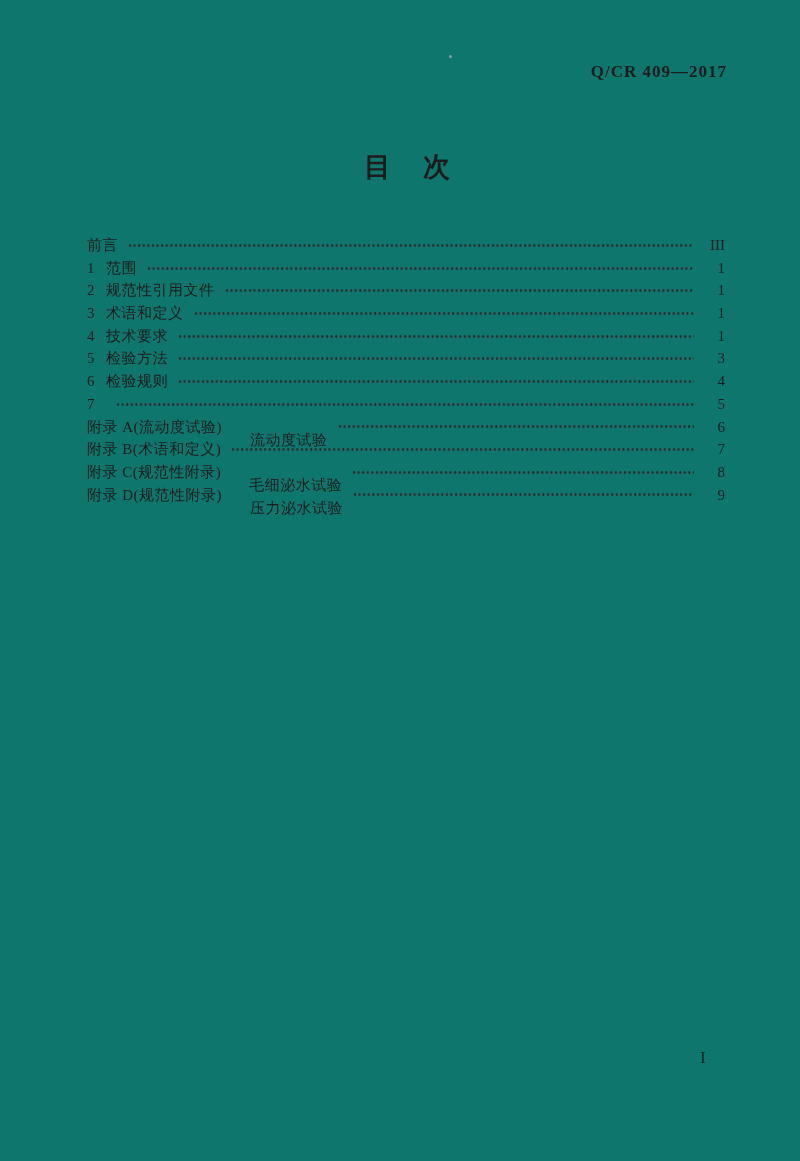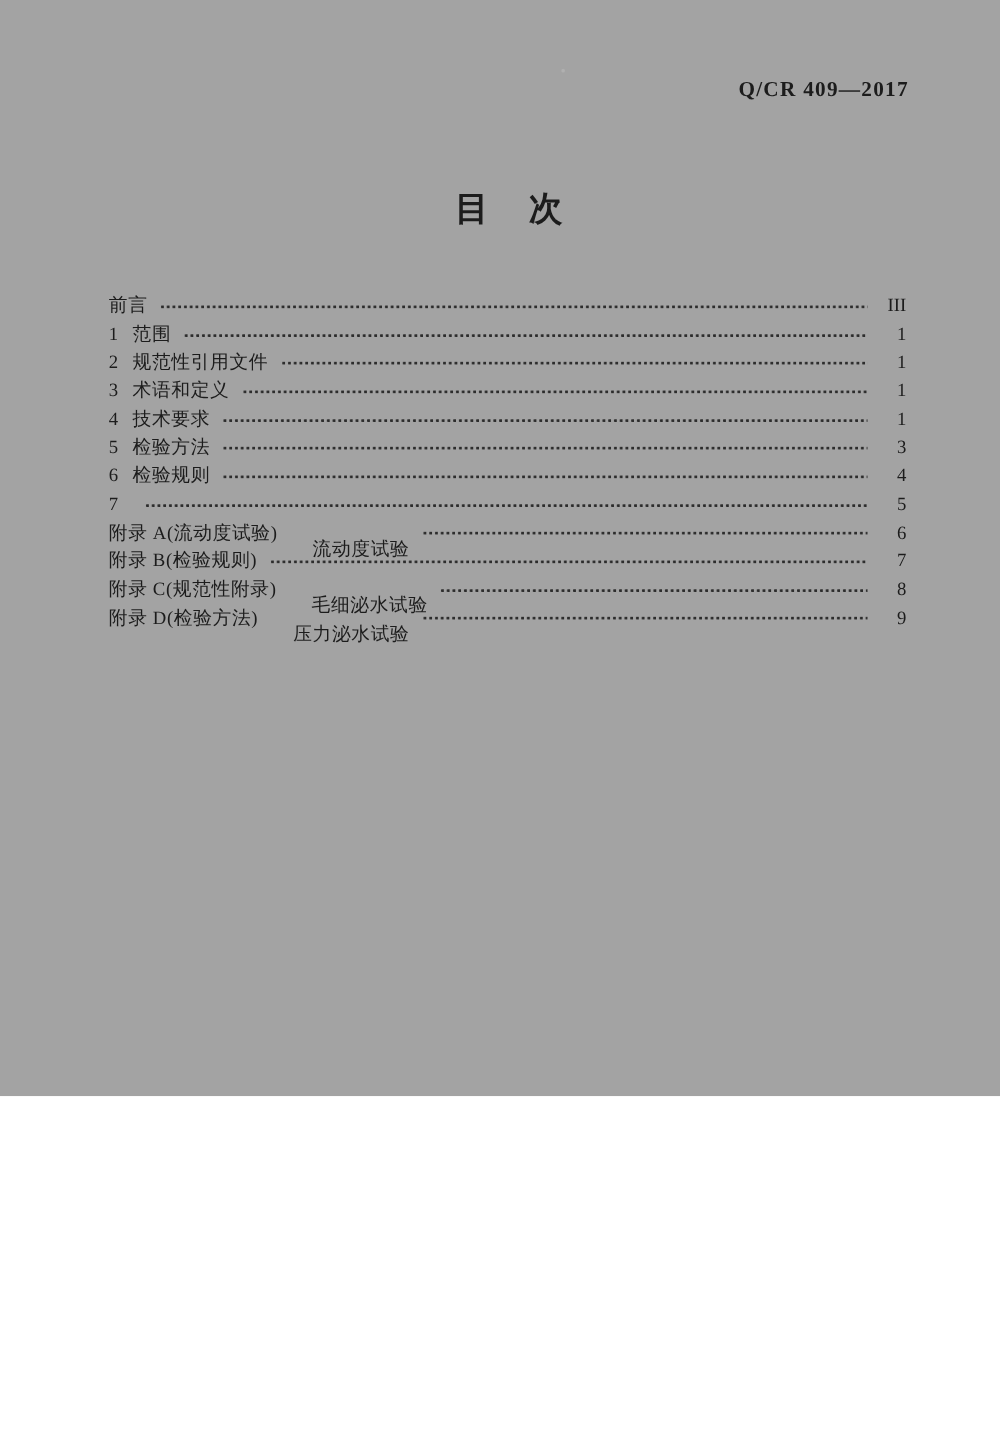--- a/index.html
+++ b/index.html
@@ -3,22 +3,22 @@
 <meta charset="utf-8">
 <style>
   html, body {
     margin: 0;
     padding: 0;
     background: #ffffff;
   }
   .sheet {
     position: relative;
     width: 800px;
-    height: 877px;
-    background: #a3a3a3;
+    height: 1161px;
+    background: #0f766e;
     font-family: "Liberation Serif", "DejaVu Serif", serif;
     color: #1c1c1c;
     overflow: hidden;
   }
   .doc-code {
     position: absolute;
     top: 62px;
     right: 73px;
     font-size: 17px;
     font-weight: bold;
@@ -159,32 +159,32 @@
         <span class="leader"></span>
         <span class="pg">5</span>
       </div>
       <div class="toc-row">
         <span class="lbl">附录 A(流动度试验)</span>
         <span class="sub">流动度试验</span>
         <span class="leader"></span>
         <span class="pg">6</span>
       </div>
       <div class="toc-row">
-        <span class="lbl">附录 B(检验规则)</span>
+        <span class="lbl">附录 B(术语和定义)</span>
         <span class="leader"></span>
         <span class="pg">7</span>
       </div>
       <div class="toc-row">
         <span class="lbl">附录 C(规范性附录)</span>
         <span class="sub">毛细泌水试验</span>
         <span class="leader"></span>
         <span class="pg">8</span>
       </div>
       <div class="toc-row">
-        <span class="lbl">附录 D(检验方法)</span>
+        <span class="lbl">附录 D(规范性附录)</span>
         <span class="sub">压力泌水试验</span>
         <span class="leader"></span>
         <span class="pg">9</span>
       </div>
     </div>
 
   <div class="footer-num">I</div>
 
 </div>
 

